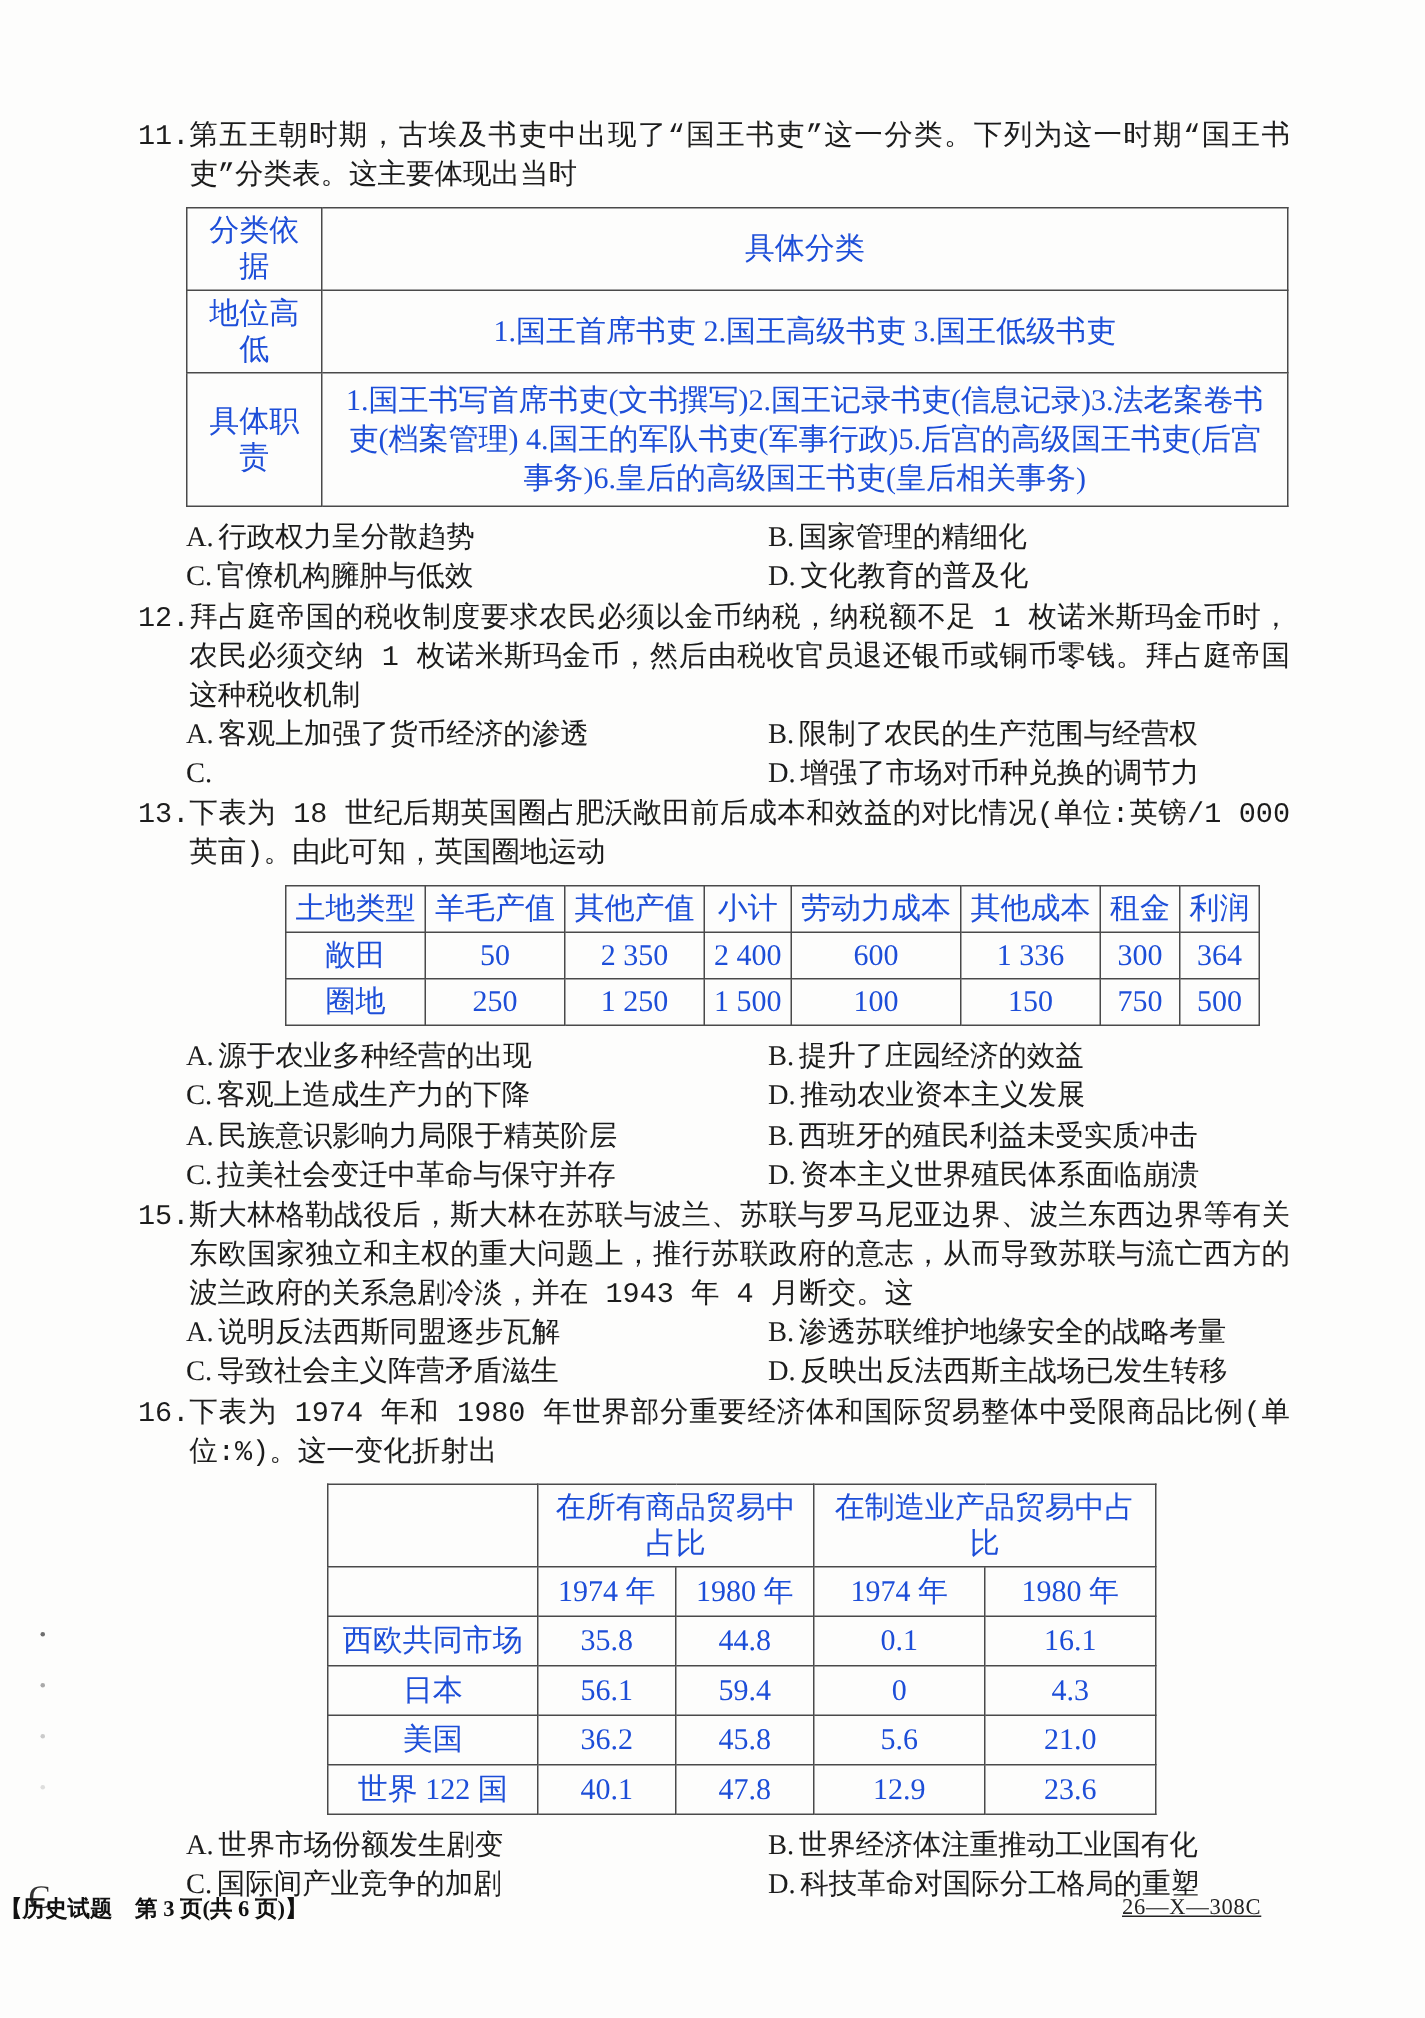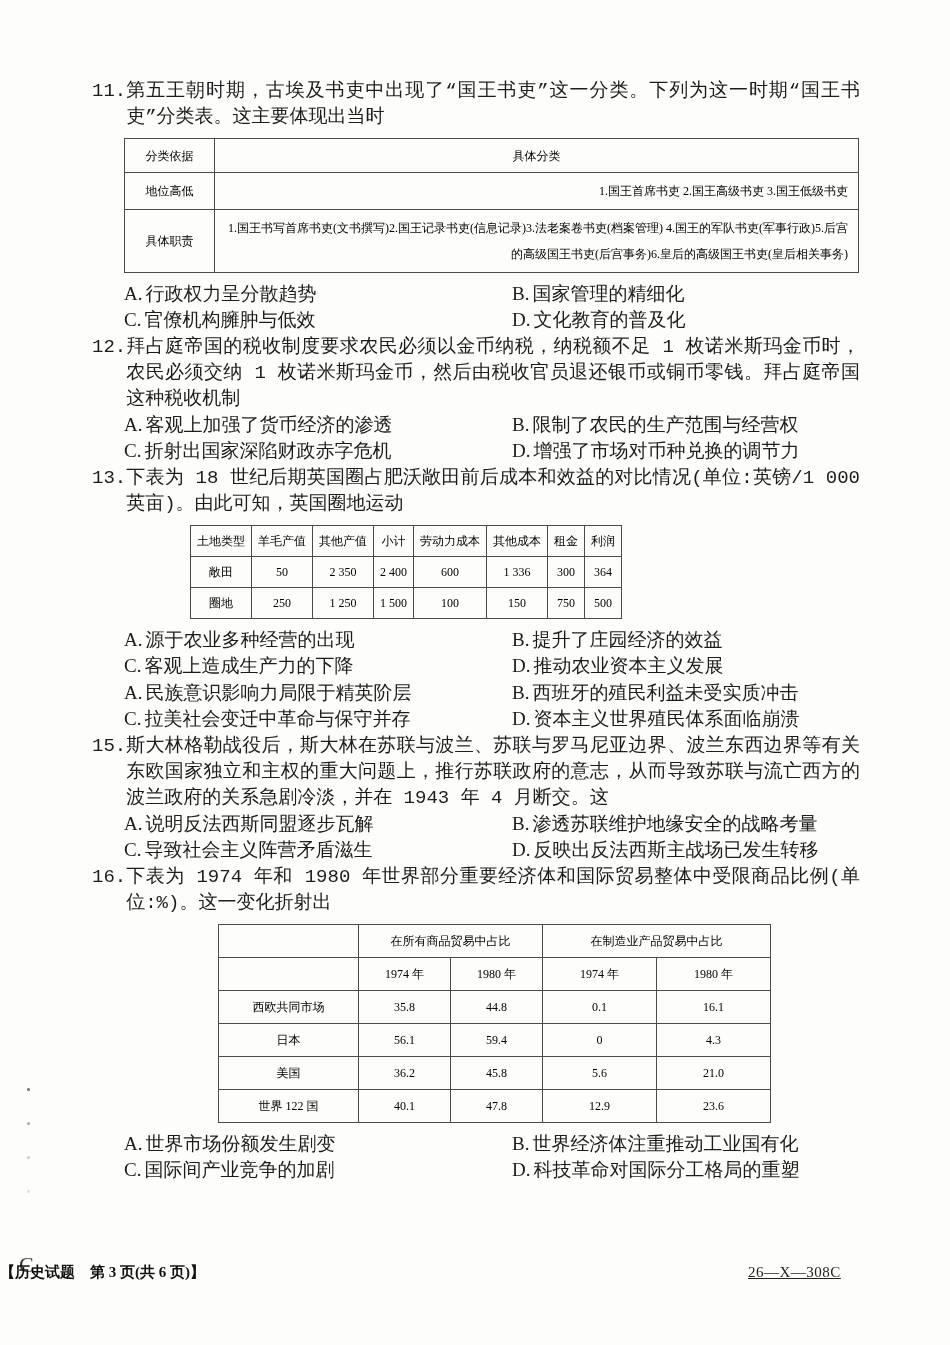--- a/index.html
+++ b/index.html
@@ -16,28 +16,28 @@
   .q-head { display:flex; font-size:19px; line-height:26px; text-align:justify;font-family:Liberation Mono, monospace; }
   .q-num { flex:0 0 32px; white-space:nowrap; }
   .q-text { flex:1; }
   .options {
     margin-left:32px; display:grid; grid-template-columns:388px 1fr;
     font-size:19px; line-height:25.5px;
   }
   .opt { display:flex; }
   .opt-label { margin-right:3px; white-space:nowrap; }
 
-  table.tbl { border-collapse:collapse; font-size:12px; line-height:24px; color:#000000; }
+  table.tbl { border-collapse:collapse; font-size:20px; line-height:24px; color:#1d4ed8; }
   table.tbl th, table.tbl td { border:1.5px solid #4a4a4a; font-weight:normal; padding:3px 6px; text-align:center; }
 
   .tbl-q11 { width:735px; margin:8px 0 8px 32px; }
   .tbl-q11 .key-col { width:90px; }
   .tbl-q11 th { height:34px; }
   .tbl-q11 td { height:32px; }
-  .tbl-q11 td.detail { text-align:right; padding:5px 10px; line-height:26px; }
+  .tbl-q11 td.detail { text-align:center; padding:5px 10px; line-height:26px; }
 
   .tbl-q13 { margin:8px 0 8px 98px; }
   .tbl-q13 th, .tbl-q13 td { height:31px; padding:2px 8px; }
 
   .tbl-q16 { margin:8px 0 8px 126px; }
   .tbl-q16 th, .tbl-q16 td { height:33px; padding:2px 8px; }
   .tbl-q16 .lbl-col { width:140px; }
   .tbl-q16 .yr-sm { width:92px; }
   .tbl-q16 .yr-lg { width:114px; }
 
@@ -112,21 +112,20 @@
         <div class="opt">
             <span class="opt-label">A.</span>
             <span>客观上加强了货币经济的渗透</span>
           </div>
         <div class="opt">
             <span class="opt-label">B.</span>
             <span>限制了农民的生产范围与经营权</span>
           </div>
         <div class="opt">
             <span class="opt-label">C.</span>
-            <span>折射出国家深陷财政赤字危机</span>
           </div>
         <div class="opt">
             <span class="opt-label">D.</span>
             <span>增强了市场对币种兑换的调节力</span>
           </div>
       </div>
     </section>
 
     <section class="question">
       <div class="q-head">

